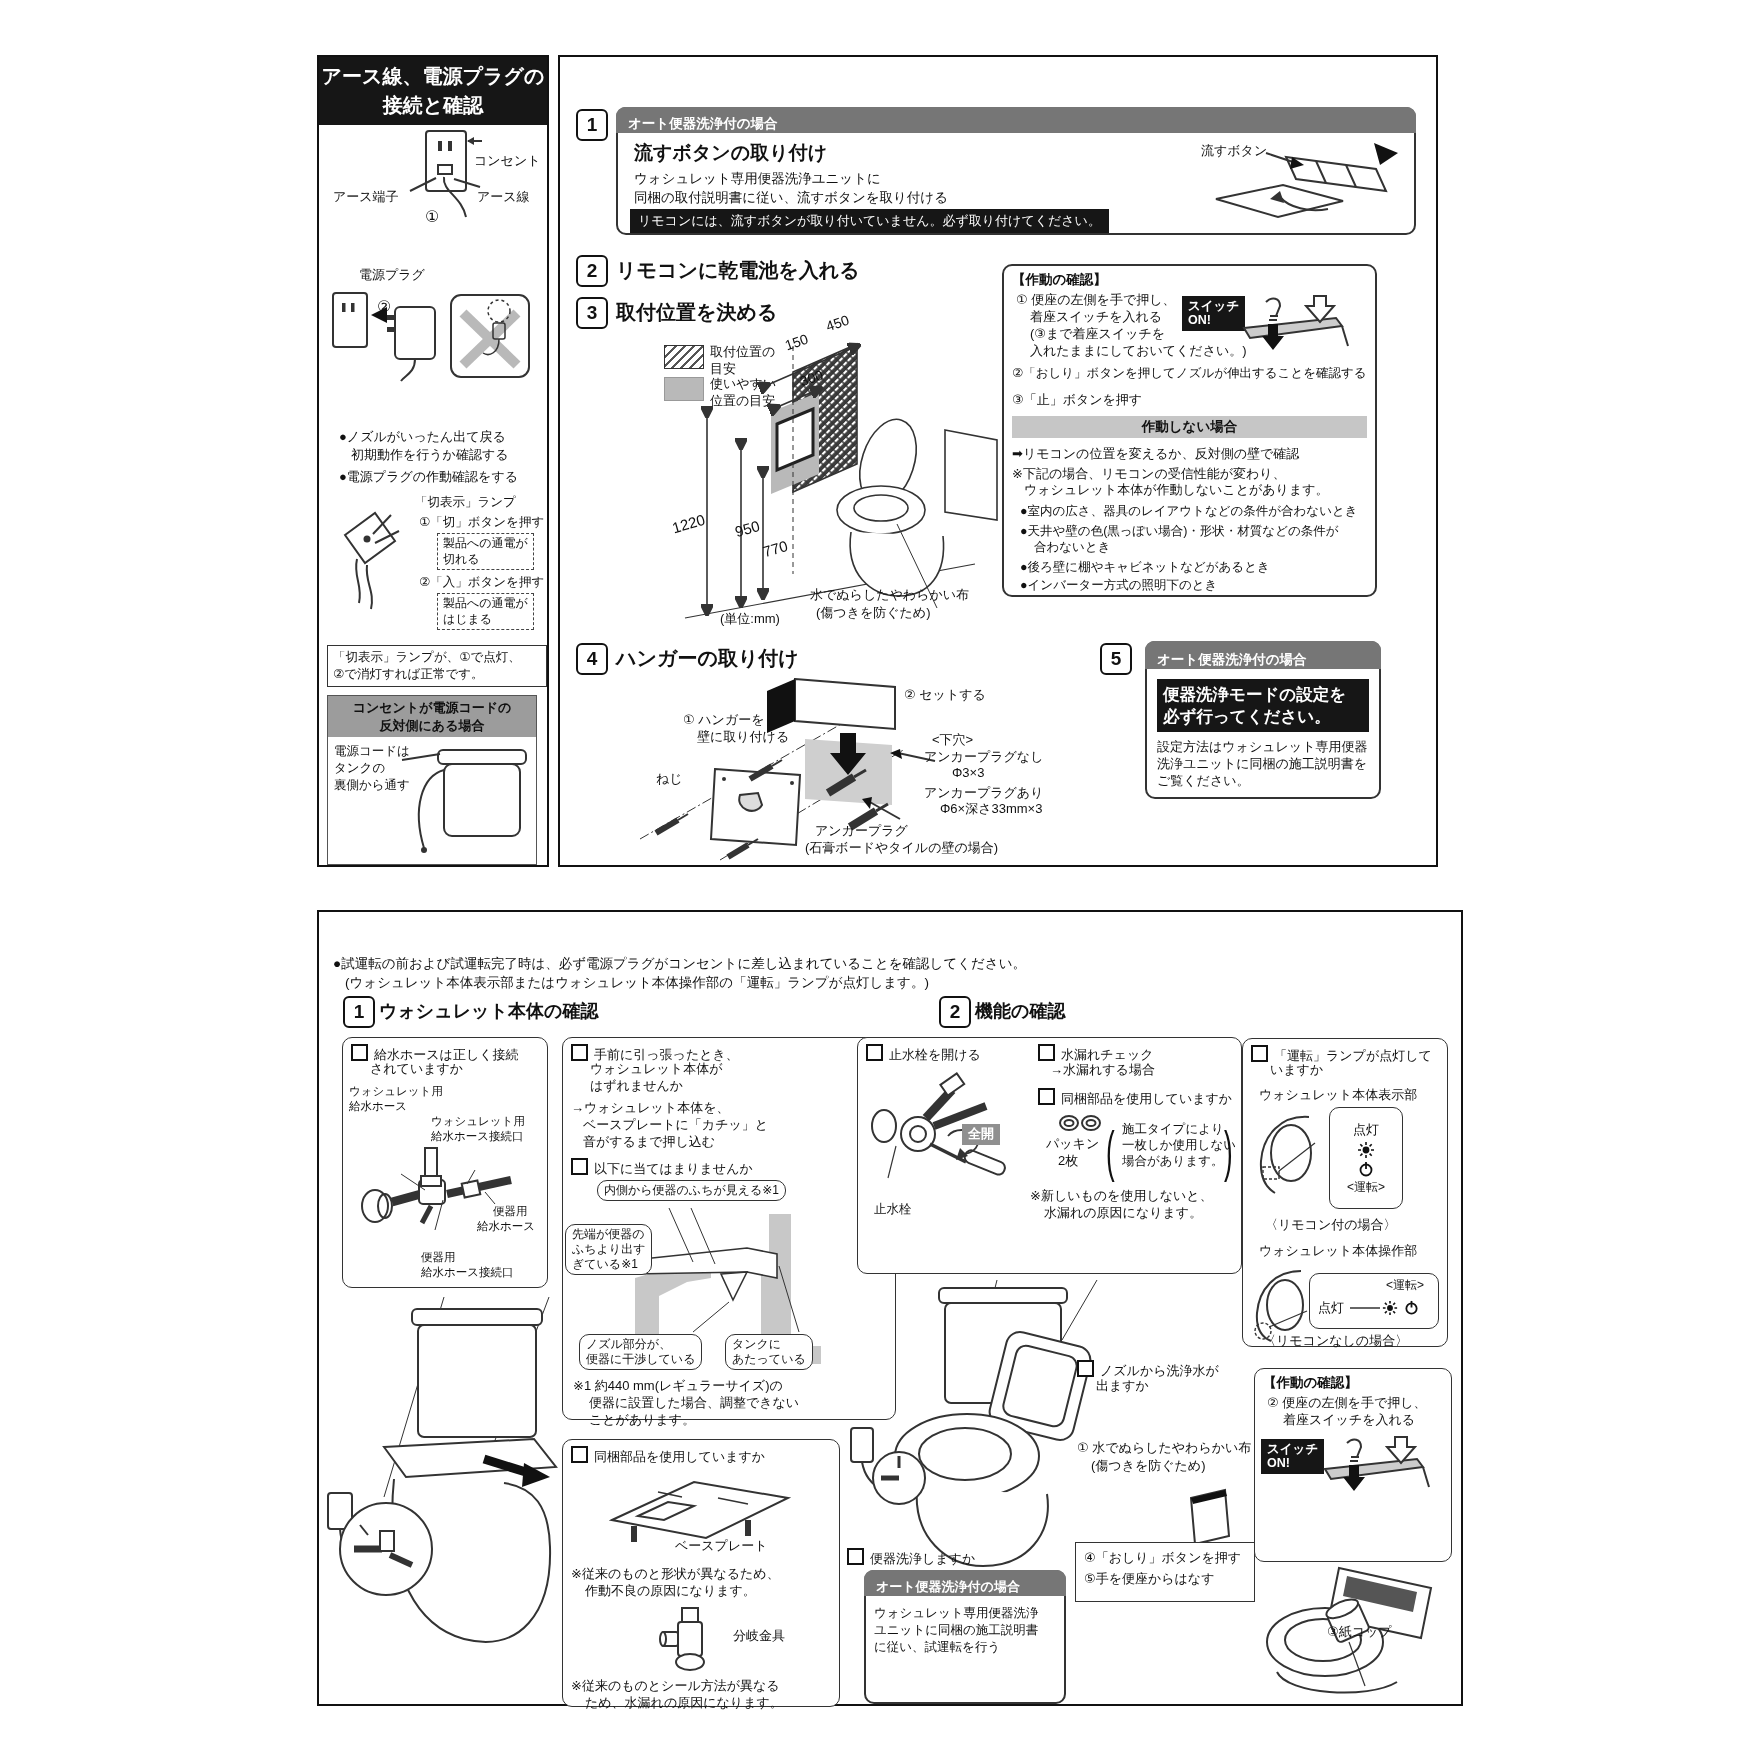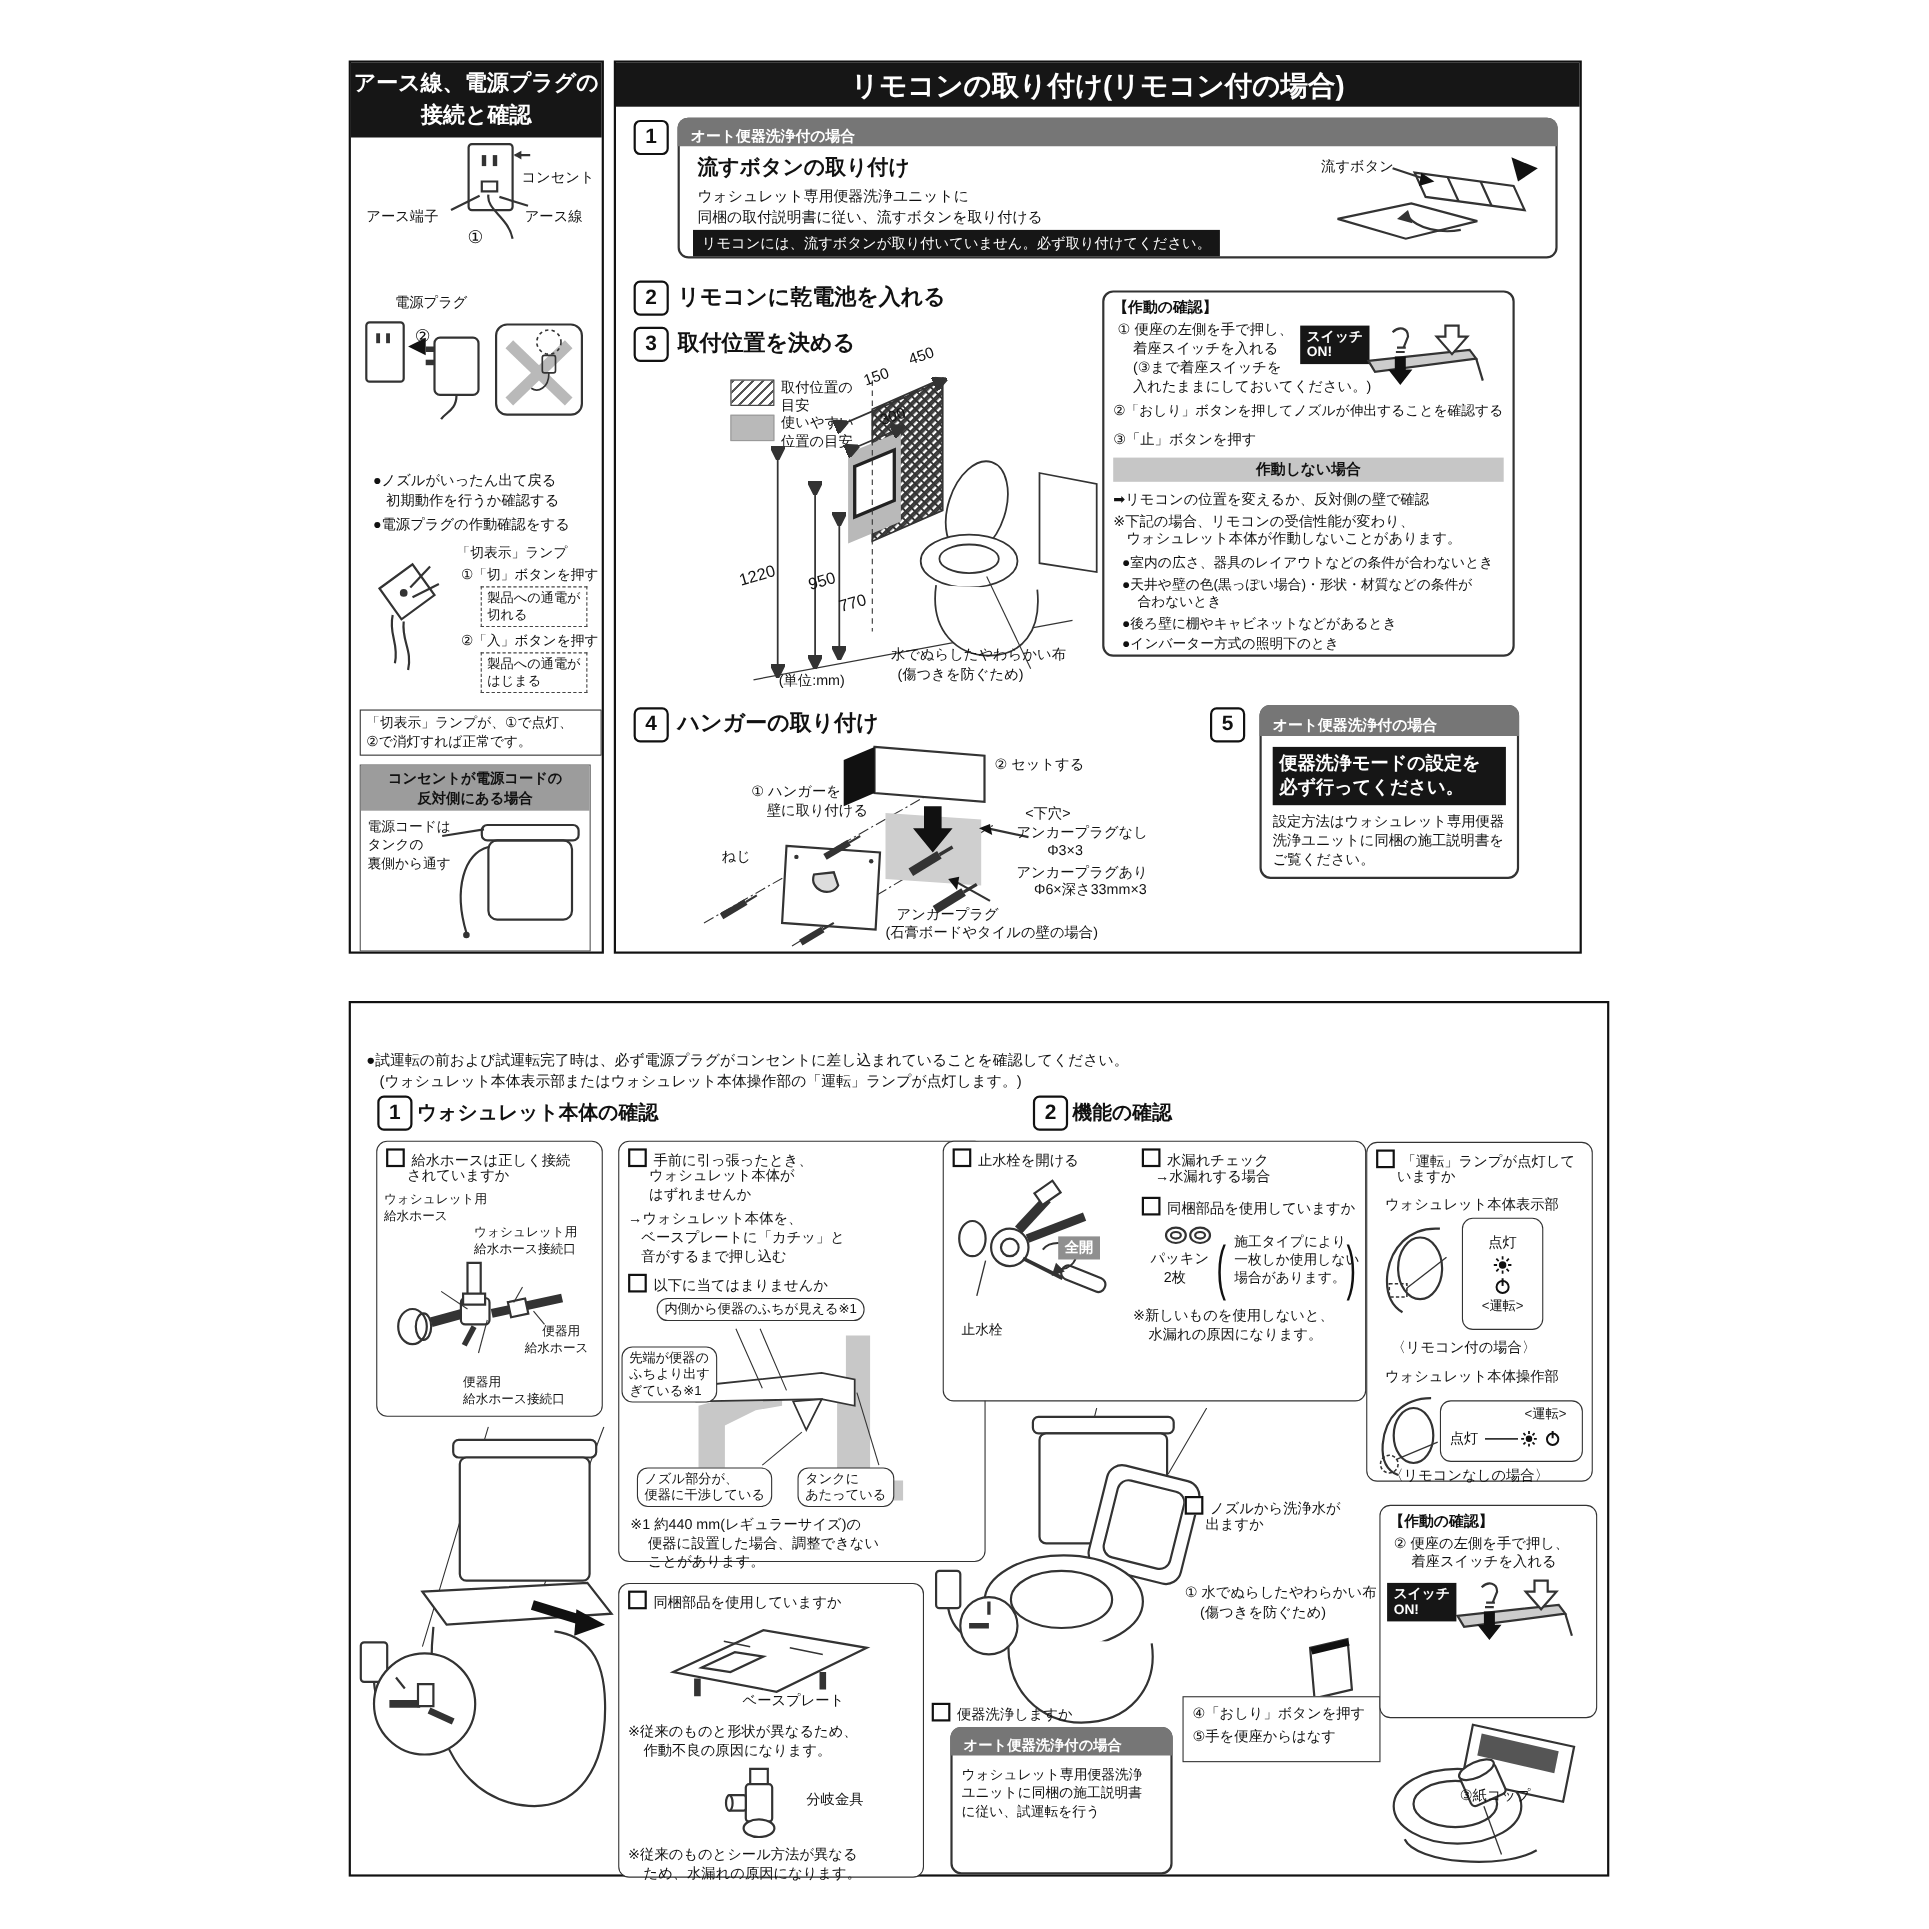--- a/index.html
+++ b/index.html
@@ -115,23 +115,20 @@
         <rect x="44" y="14" width="88" height="14" rx="5"></rect>
         <rect x="50" y="28" width="76" height="72" rx="8"></rect>
         <path d="M30,112 C18,72 28,40 50,34"></path>
         <circle cx="30" cy="114" r="3" fill="#333" stroke="none"></circle>
         <path d="M8,24 L46,18"></path>
       </svg>
     </div>
   </section>
 
   <section class="panel" style="left:558px;top:55px;width:880px;height:812px;">
-    <div class="blackhdr" style="height:40px;font-size:25px;">
-      <div>リモコンの取り付け(リモコン付の場合)</div>
-    </div>
 
     <div class="numbox" style="left:16px;top:52px;">
         <span>1</span>
       </div>
     <div class="rbox" style="left:56px;top:50px;width:800px;height:128px;">
       <div class="grayhdr">
           <span>オート便器洗浄付の場合</span>
         </div>
       <div class="t b" style="left:16px;top:32px;font-size:19px;">流すボタンの取り付け</div>
       <div class="t" style="left:16px;top:62px;font-size:13.5px;">ウォシュレット専用便器洗浄ユニットに</div>
@@ -193,21 +190,21 @@
       <ellipse cx="236" cy="196" rx="27" ry="13" fill="#fff"></ellipse>
       <path d="M206,220 C200,262 226,284 254,284 C284,284 302,262 298,224" fill="#fff"></path>
       <path d="M292,296 L252,212" stroke-width="1"></path>
     </svg>
     <div class="t" style="left:225px;top:277px;font-size:14px;transform:rotate(-19deg);">150</div>
     <div class="t" style="left:266px;top:258px;font-size:14px;transform:rotate(-19deg);">450</div>
     <div class="t" style="left:240px;top:313px;font-size:14px;transform:rotate(-19deg);">300</div>
     <div class="t" style="left:112px;top:458px;font-size:15px;transform:rotate(-16deg);">1220</div>
     <div class="t" style="left:175px;top:463px;font-size:15px;transform:rotate(-16deg);">950</div>
     <div class="t" style="left:203px;top:483px;font-size:15px;transform:rotate(-16deg);">770</div>
-    <div class="t" style="left:148px;top:554px;">(単位:mm)</div>
+    <div class="t" style="left:160px;top:554px;">(単位:mm)</div>
     <div class="t" style="left:250px;top:530px;">水でぬらしたやわらかい布</div>
     <div class="t" style="left:256px;top:548px;">(傷つきを防ぐため)</div>
 
     <div class="rbox" style="left:442px;top:207px;width:375px;height:333px;">
       <div class="t b" style="left:8px;top:6px;font-size:13.5px;">【作動の確認】</div>
       <div class="t" style="left:12px;top:26px;">① 便座の左側を手で押し、</div>
       <div class="t" style="left:26px;top:43px;">着座スイッチを入れる</div>
       <div class="t" style="left:26px;top:60px;">(③まで着座スイッチを</div>
       <div class="t" style="left:26px;top:77px;">入れたままにしておいてください。)</div>
       <div class="badge" style="left:178px;top:30px;">

